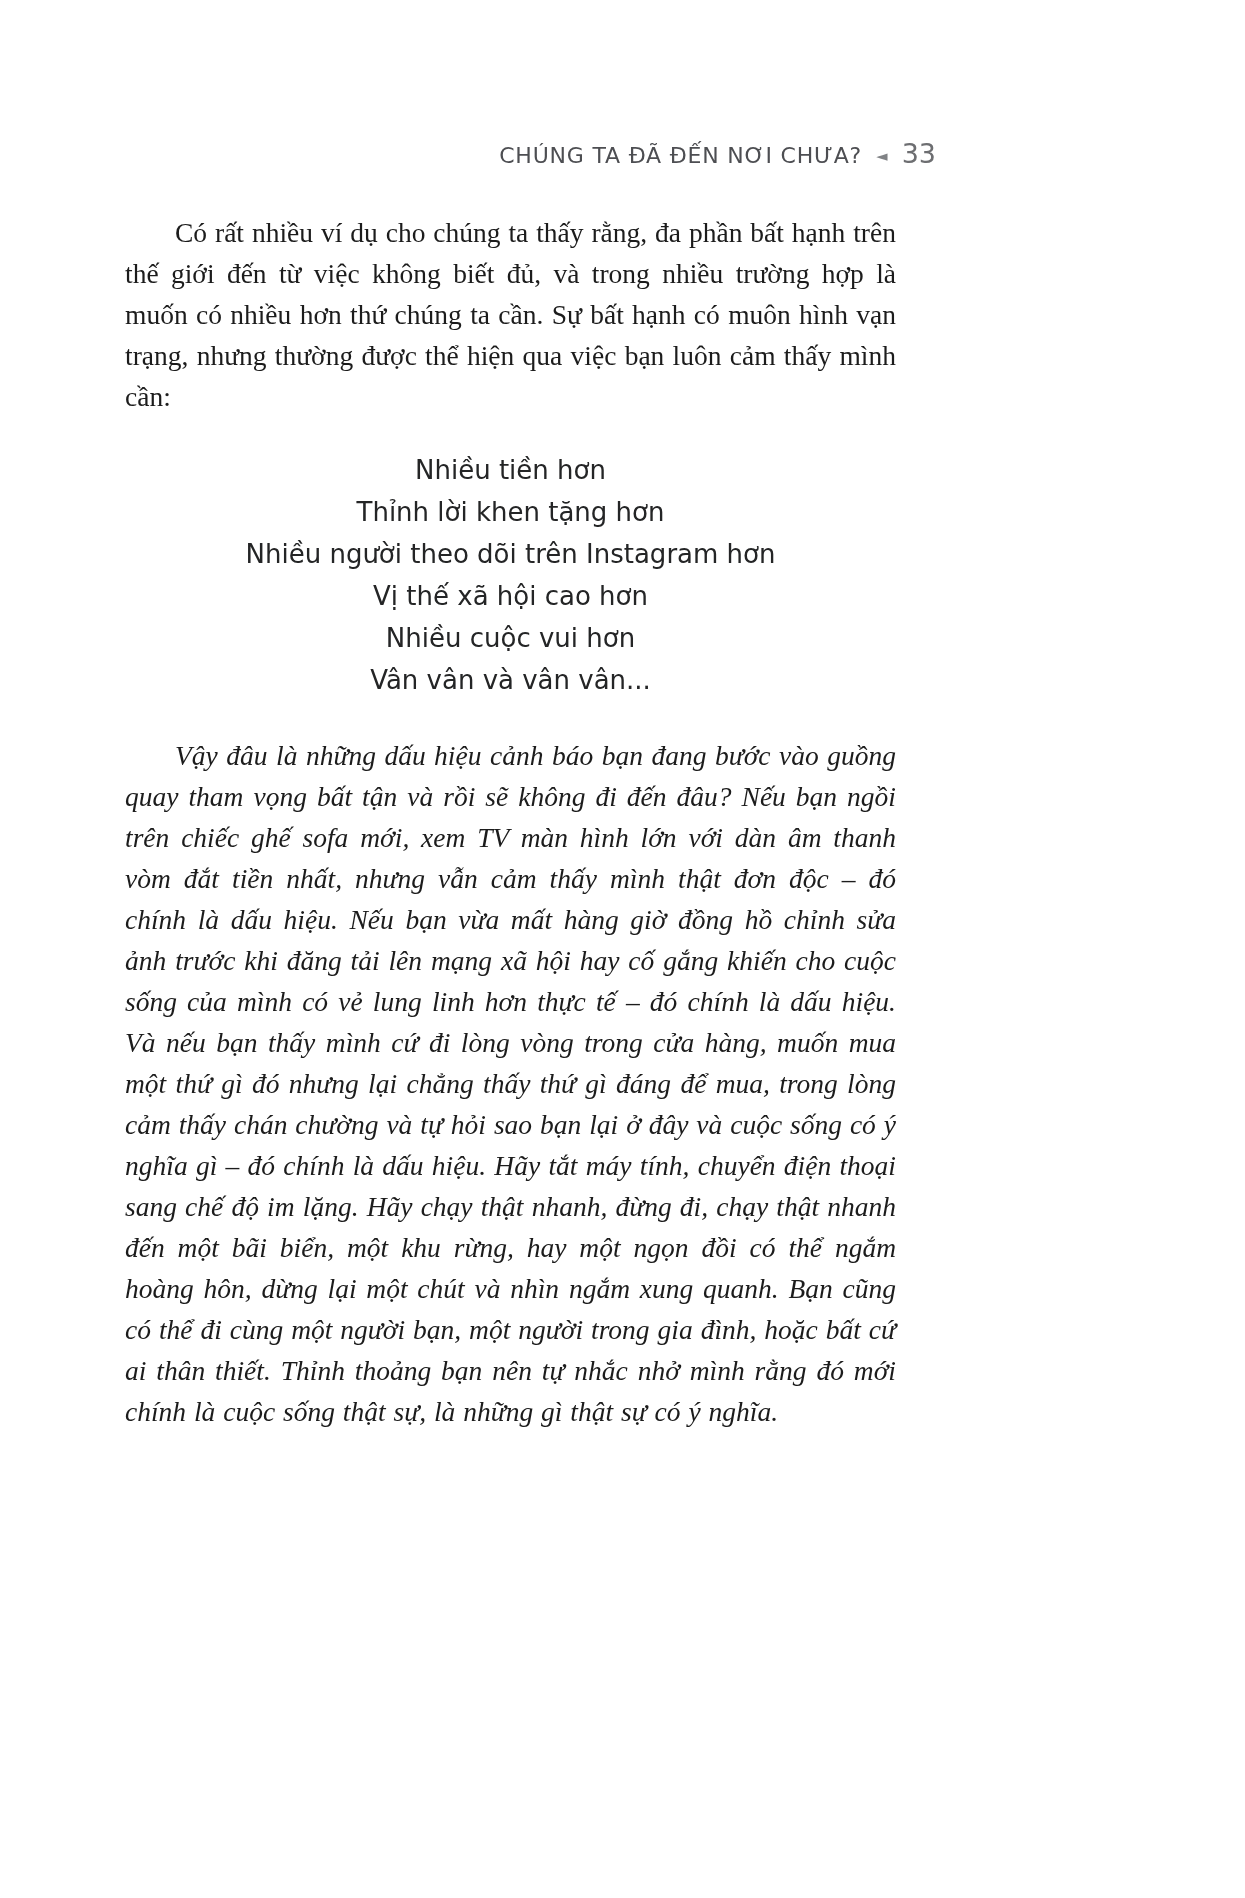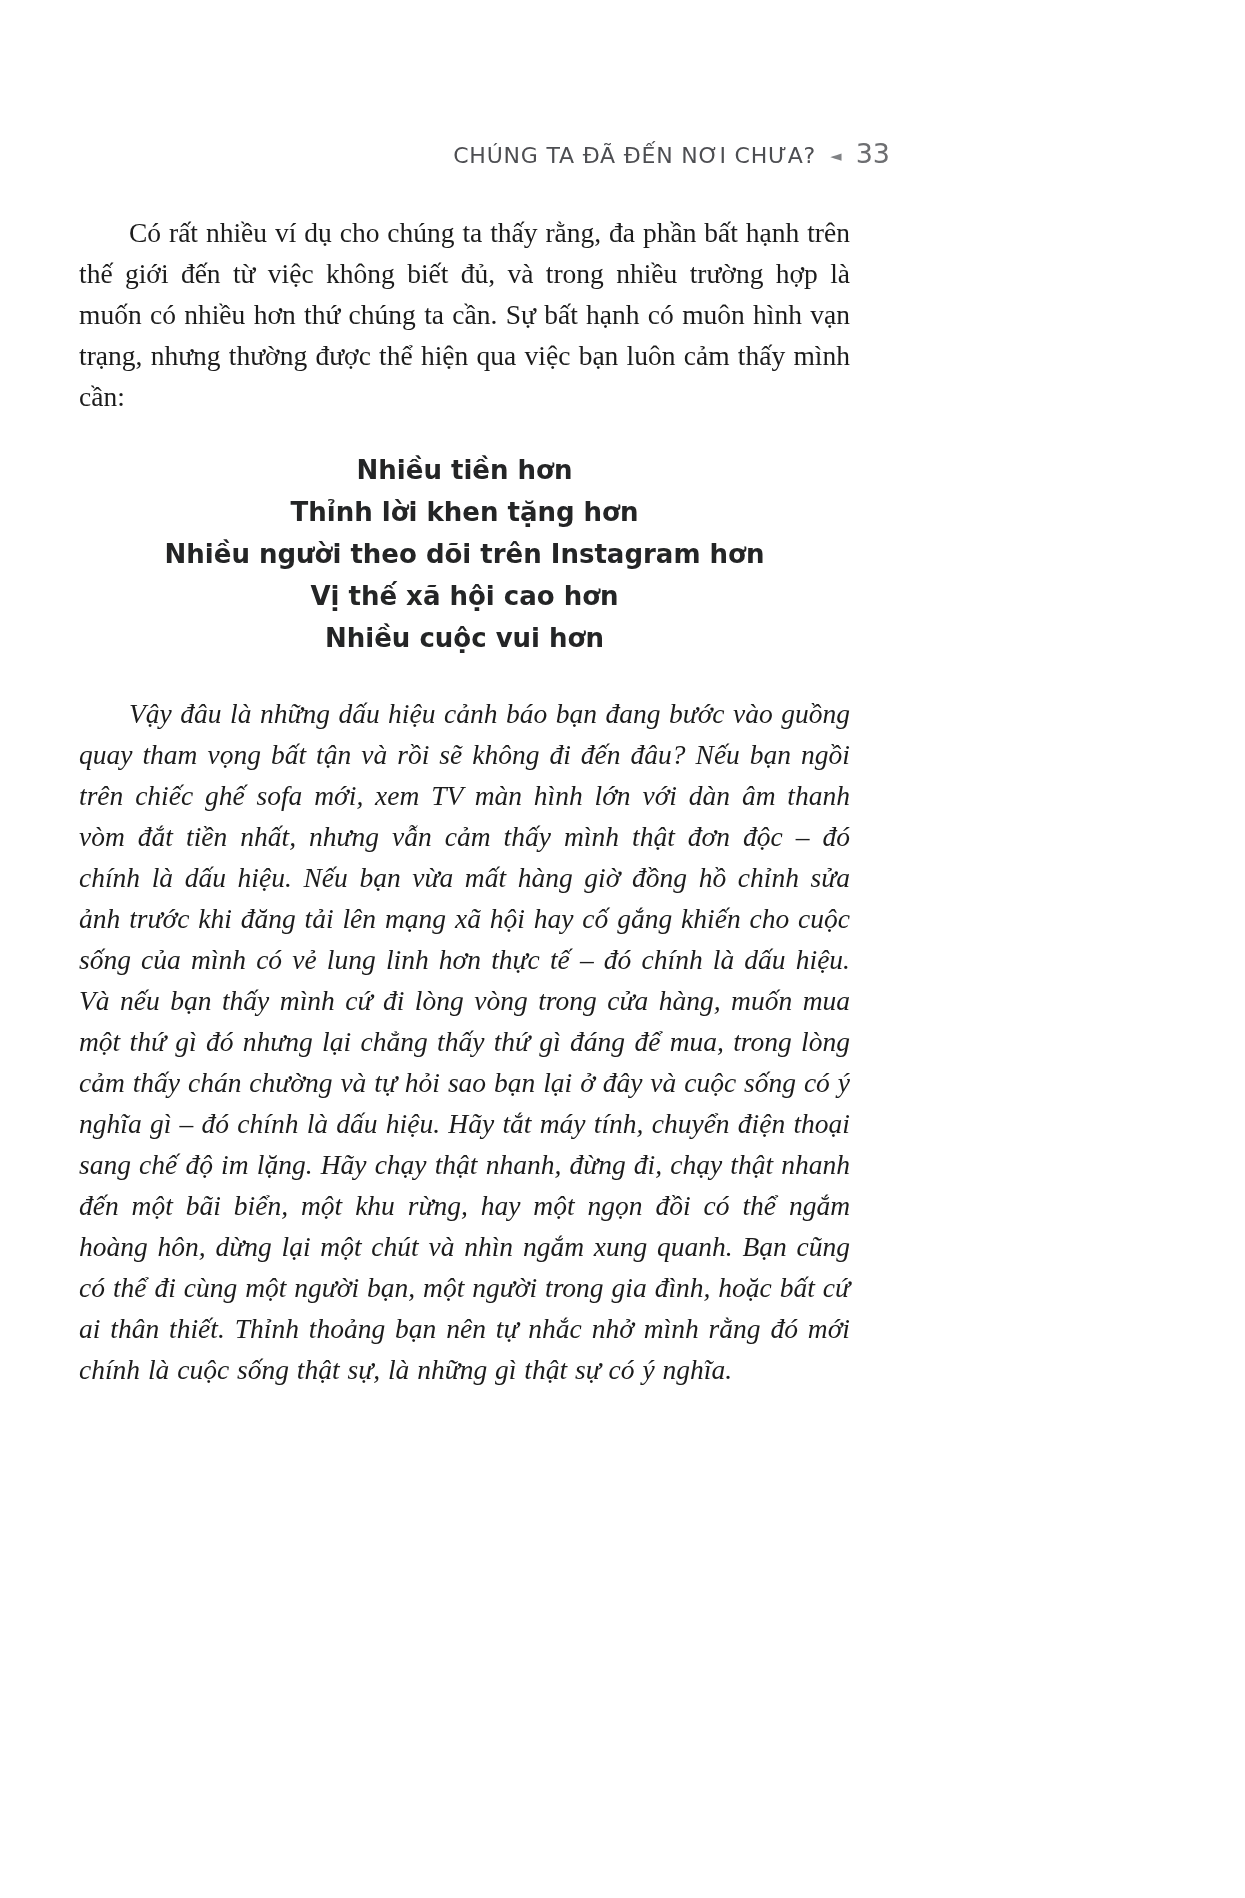--- a/index.html
+++ b/index.html
@@ -11,21 +11,21 @@
     width: 1245px;
     height: 1898px;
     font-family: "Liberation Serif", serif;
     color: #1c1c1c;
     -webkit-font-smoothing: antialiased;
   }
   .page {
     box-sizing: border-box;
     width: 1126px;
     height: 1898px;
-    padding: 138px 325px 0 71px;
+    padding: 138px 325px 0 117px;
     background: #ffffff;
   }
   .content {
     width: 787px;
   }
   
   .running-header {
     display: flex;
     justify-content: flex-end;
     align-items: baseline;
@@ -63,21 +63,21 @@
   }
   .paragraph.second {
     margin-top: 32px;
     font-style: italic;
   }
   
   .want-list {
     margin: 32px 0 34px 0;
     text-align: center;
     font-family: "DejaVu Sans", "Liberation Sans", sans-serif;
-    font-weight: bold;
+    font-weight: normal;
     font-size: 26px;
     line-height: 42px;
     color: #242526;
   }
   .want-list .want-item {
     display: block;
   }
 </style>
 </head>
 <body>
@@ -92,18 +92,19 @@
     </div>
 
     <p class="paragraph first">Có rất nhiều ví dụ cho chúng ta thấy rằng, đa phần bất hạnh trên thế giới đến từ việc không biết đủ, và trong nhiều trường hợp là muốn có nhiều hơn thứ chúng ta cần. Sự bất hạnh có muôn hình vạn trạng, nhưng thường được thể hiện qua việc bạn luôn cảm thấy mình cần:</p>
 
     <div class="want-list">
       <span class="want-item">Nhiều tiền hơn</span>
       <span class="want-item">Thỉnh lời khen tặng hơn</span>
       <span class="want-item">Nhiều người theo dõi trên Instagram hơn</span>
       <span class="want-item">Vị thế xã hội cao hơn</span>
       <span class="want-item">Nhiều cuộc vui hơn</span>
+      <span class="want-item">Vân vân và vân vân...</span>
     </div>
 
     <p class="paragraph second">Vậy đâu là những dấu hiệu cảnh báo bạn đang bước vào guồng quay tham vọng bất tận và rồi sẽ không đi đến đâu? Nếu bạn ngồi trên chiếc ghế sofa mới, xem TV màn hình lớn với dàn âm thanh vòm đắt tiền nhất, nhưng vẫn cảm thấy mình thật đơn độc – đó chính là dấu hiệu. Nếu bạn vừa mất hàng giờ đồng hồ chỉnh sửa ảnh trước khi đăng tải lên mạng xã hội hay cố gắng khiến cho cuộc sống của mình có vẻ lung linh hơn thực tế – đó chính là dấu hiệu. Và nếu bạn thấy mình cứ đi lòng vòng trong cửa hàng, muốn mua một thứ gì đó nhưng lại chẳng thấy thứ gì đáng để mua, trong lòng cảm thấy chán chường và tự hỏi sao bạn lại ở đây và cuộc sống có ý nghĩa gì – đó chính là dấu hiệu. Hãy tắt máy tính, chuyển điện thoại sang chế độ im lặng. Hãy chạy thật nhanh, đừng đi, chạy thật nhanh đến một bãi biển, một khu rừng, hay một ngọn đồi có thể ngắm hoàng hôn, dừng lại một chút và nhìn ngắm xung quanh. Bạn cũng có thể đi cùng một người bạn, một người trong gia đình, hoặc bất cứ ai thân thiết. Thỉnh thoảng bạn nên tự nhắc nhở mình rằng đó mới chính là cuộc sống thật sự, là những gì thật sự có ý nghĩa.</p>
 
   </div>
 </div>
 
 </body></html>

